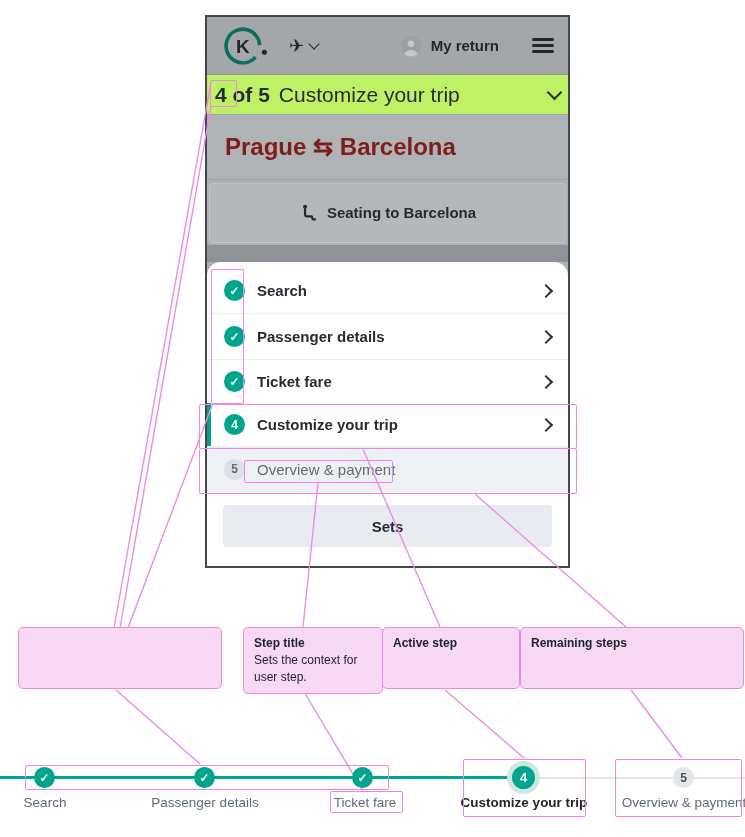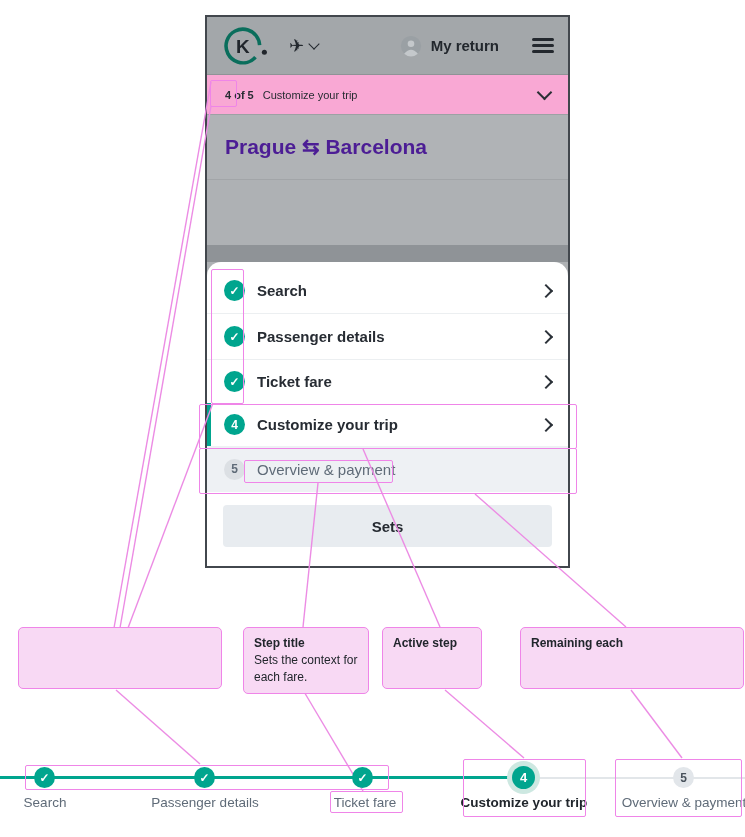--- a/index.html
+++ b/index.html
@@ -20,30 +20,30 @@
   .logo-wrap{width:50px;height:42px;flex:0 0 auto;cursor:pointer;}
   .plane-group{display:flex;align-items:center;gap:6px;margin-left:18px;cursor:pointer;}
   .plane-glyph{font-size:18px;color:#23282e;line-height:1;}
   .chev-down{width:7px;height:7px;border-right:1.8px solid #23282e;border-bottom:1.8px solid #23282e;transform:rotate(45deg);margin-top:-3px;}
   .hd-right{margin-left:auto;display:flex;align-items:center;gap:9px;}
   .avatar{width:22px;height:22px;flex:0 0 auto;}
   .my-account{font-size:15px;font-weight:700;color:#22272d;}
   .burger{width:22px;height:15px;display:flex;flex-direction:column;justify-content:space-between;margin-left:24px;cursor:pointer;}
   .burger span{display:block;height:2.6px;background:#23282e;border-radius:2px;}
   .ph-progress{
-    position:absolute;left:0;top:58px;right:0;height:40px;background:#f9a8d4;
+    position:absolute;left:0;top:58px;right:0;height:40px;background:#bef264;
     border-bottom:1px solid #9da1a4;display:flex;align-items:center;gap:9px;
-    padding:0 18px;box-sizing:border-box;font-size:11px;color:#272c32;
+    padding:0 8px;box-sizing:border-box;font-size:21px;color:#272c32;
   }
   .prog-count{font-weight:700;}
   .prog-chev{margin-left:auto;width:9px;height:9px;border-right:2px solid #2a2f35;border-bottom:2px solid #2a2f35;transform:rotate(45deg);margin-top:-4px;}
   .ph-route{
     position:absolute;left:0;top:98px;right:0;height:65px;background:#b0b3b6;
     display:flex;align-items:center;padding:0 18px;box-sizing:border-box;
-    font-size:21px;font-weight:700;color:#4c1d95;border-bottom:1px solid #a2a5a8;
+    font-size:24px;font-weight:700;color:#7f1d1d;border-bottom:1px solid #a2a5a8;
   }
   .ph-seating{
     position:absolute;left:0;top:163px;right:0;height:65px;background:#aeb1b4;
     display:flex;align-items:center;justify-content:center;box-sizing:border-box;padding:2px;
   }
   .seat-card{
     width:100%;height:60px;background:#b5b8bb;border:1px solid #c0c3c5;border-radius:3px;
     display:flex;align-items:center;justify-content:center;gap:10px;box-sizing:border-box;cursor:pointer;
   }
   .seat-label{font-size:15px;font-weight:700;color:#262b31;}
@@ -126,20 +126,29 @@
     </div>
 
     <div class="ph-progress">
       <span class="prog-count">4 of 5</span>
       <span class="prog-title">Customize your trip</span>
       <span class="prog-chev"></span>
     </div>
 
     <div class="ph-route">Prague ⇆ Barcelona</div>
 
+    <div class="ph-seating">
+      <div class="seat-card">
+        <svg width="18" height="17" viewBox="0 0 16 15">
+          <circle cx="5.4" cy="2.3" r="1.8" fill="#262b31"></circle>
+          <path d="M5.4 4.6 L5.4 9 Q5.4 10.9 7.3 10.9 L11.3 10.9 L12.2 13.5 L14.3 13.5" fill="none" stroke="#262b31" stroke-width="2" stroke-linecap="round" stroke-linejoin="round"></path>
+        </svg>
+        <span class="seat-label">Seating to Barcelona</span>
+      </div>
+    </div>
 
     <div class="dim-band"></div>
 
     <div class="sheet">
       <div class="srow srow--div">
         <span class="step-circle">✓</span>
         <span class="srow-label">Search</span>
         <span class="chev-right"></span>
       </div>
       <div class="srow srow--div">
@@ -182,29 +191,29 @@
   </svg>
 
   <div class="ann-rect" style="left:210px;top:80px;width:27px;height:27px;"></div>
   <div class="ann-rect" style="left:211px;top:269px;width:33px;height:135px;"></div>
   <div class="ann-rect" style="left:199px;top:404px;width:378px;height:45px;"></div>
   <div class="ann-rect" style="left:199px;top:448px;width:378px;height:46px;"></div>
   <div class="ann-rect" style="left:244px;top:460px;width:149px;height:23px;"></div>
 
   <div class="callout" style="left:18px;top:627px;width:204px;">
   </div>
-  <div class="callout" style="left:243px;top:627px;width:126px;">
+  <div class="callout" style="left:243px;top:627px;width:140px;">
     <div class="callout-title">Step title</div>
-    <div class="callout-body">Sets the context for each fare.</div>
-  </div>
-  <div class="callout" style="left:382px;top:627px;width:100px;">
+    <div class="callout-body">Sets the context for user step.</div>
+  </div>
+  <div class="callout" style="left:382px;top:627px;width:138px;">
     <div class="callout-title">Active step</div>
   </div>
   <div class="callout" style="left:520px;top:627px;width:224px;">
-    <div class="callout-title">Remaining each</div>
+    <div class="callout-title">Remaining steps</div>
   </div>
 
   <div class="hline hline--green" style="left:0;width:514px;"></div>
   <div class="hline hline--gray" style="left:514px;width:231px;top:777px;"></div>
 
   <div class="hs-circle" style="left:34px;top:767px;">✓</div>
   <div class="hs-circle" style="left:194px;top:767px;">✓</div>
   <div class="hs-circle" style="left:352px;top:767px;">✓</div>
   <div class="hs-circle hs-circle--active" style="left:512px;top:766px;">4</div>
   <div class="hs-circle hs-circle--gray" style="left:673px;top:767px;">5</div>

